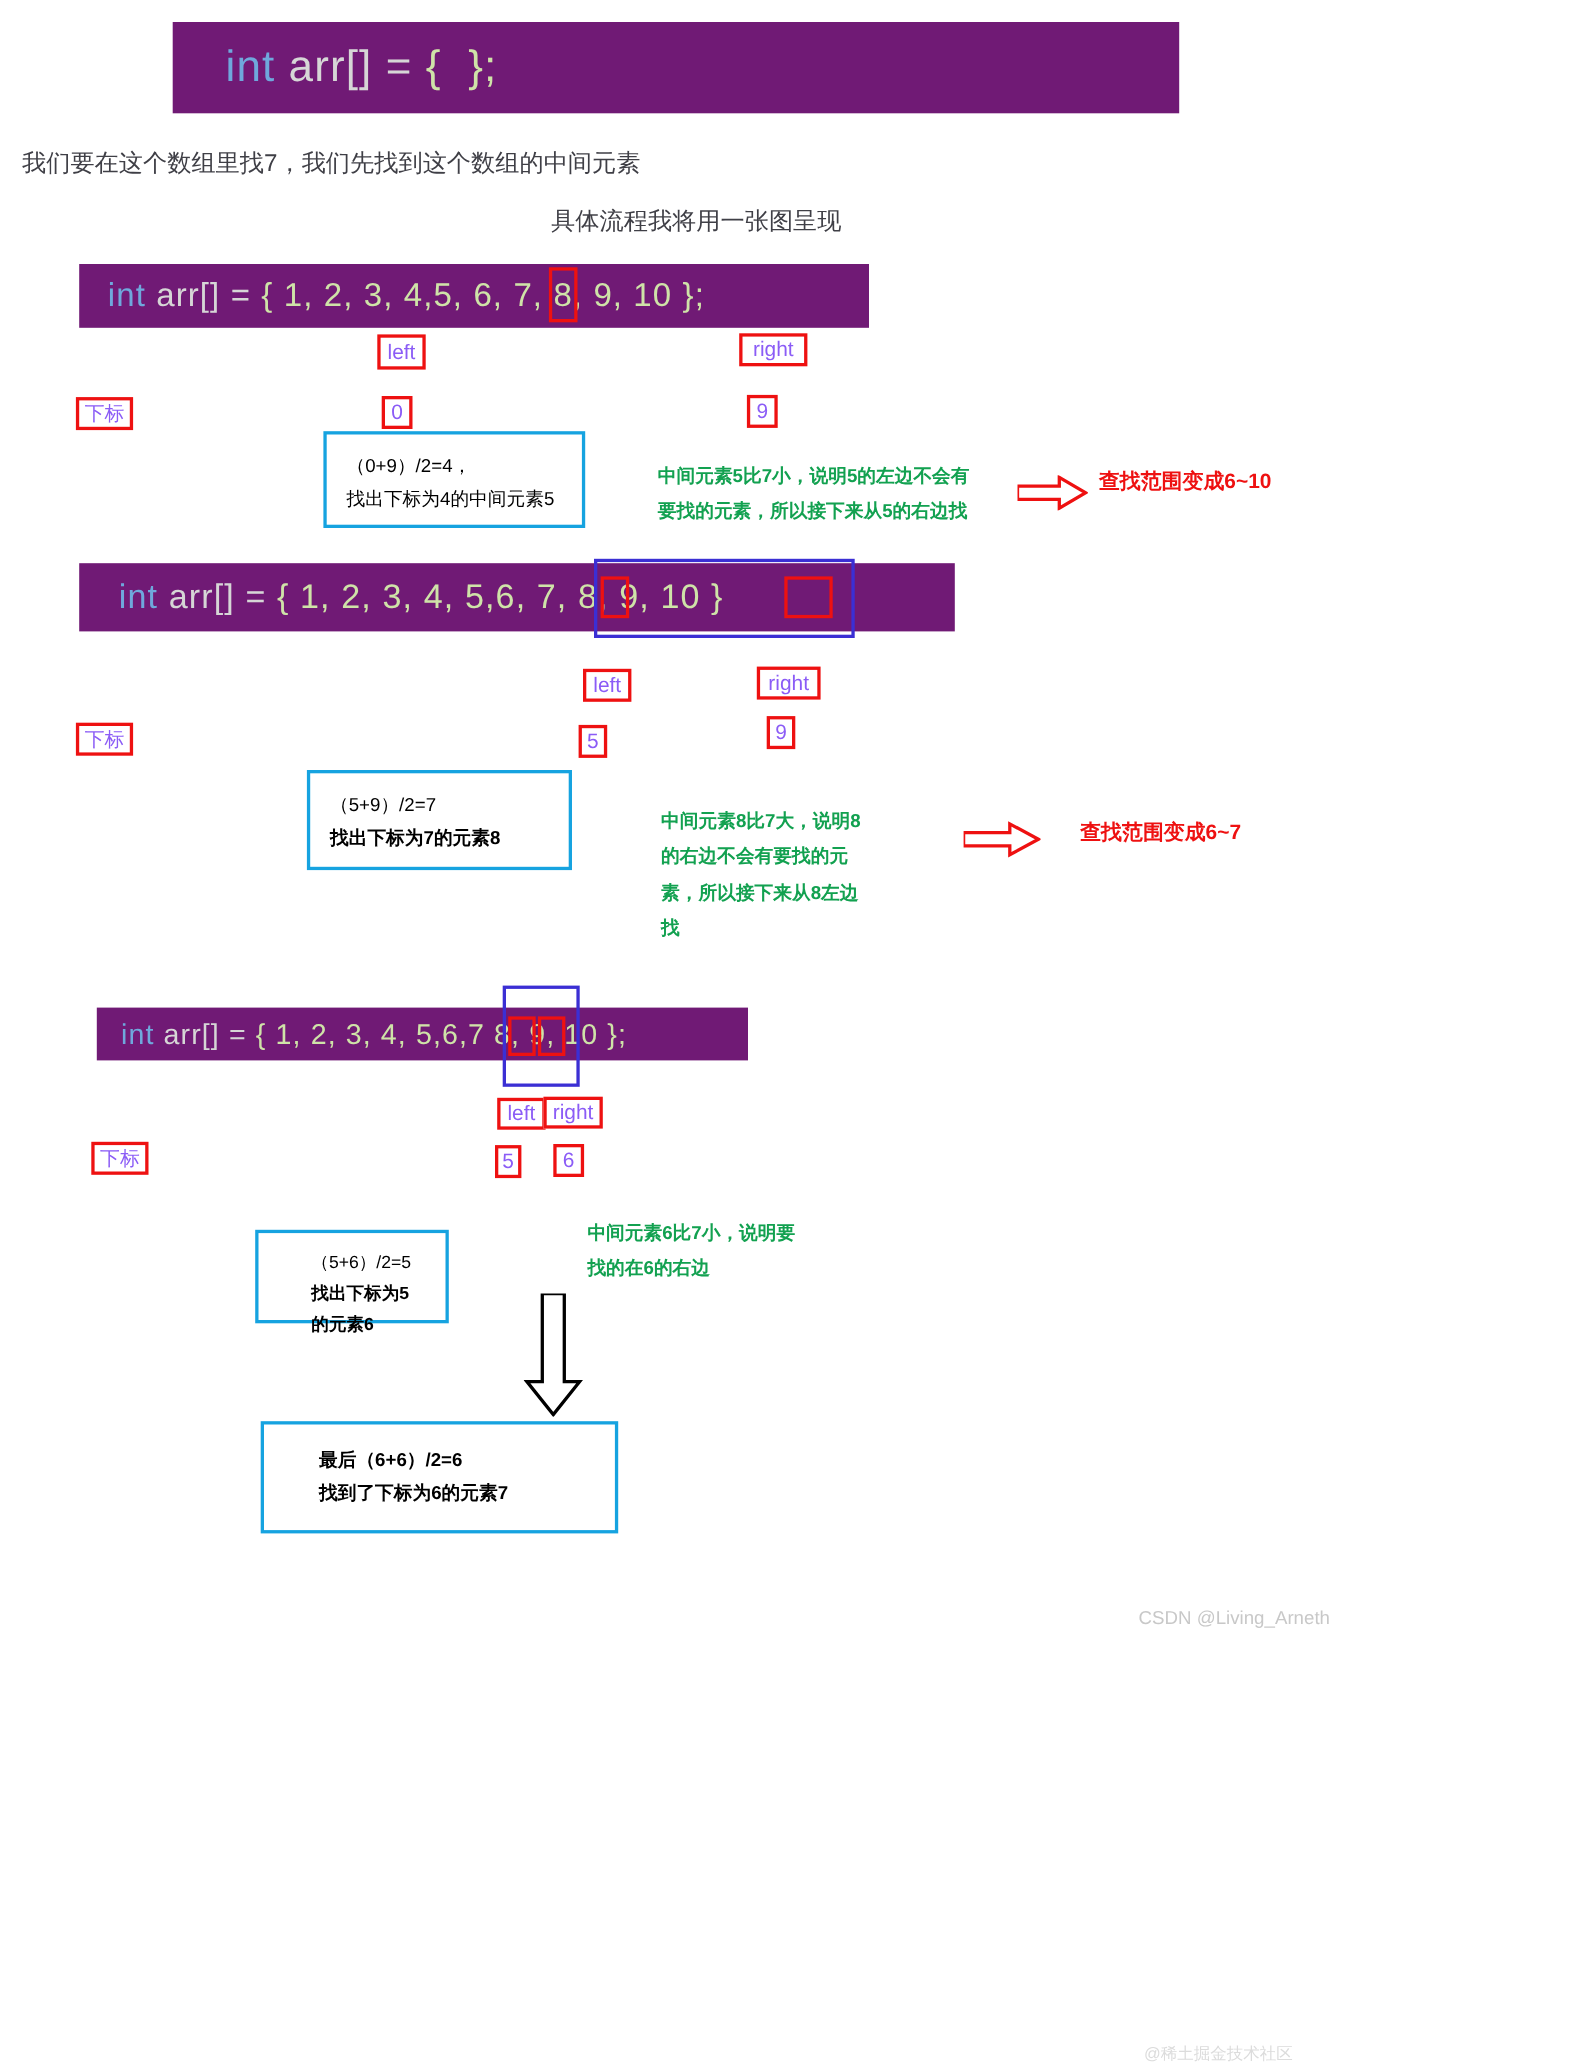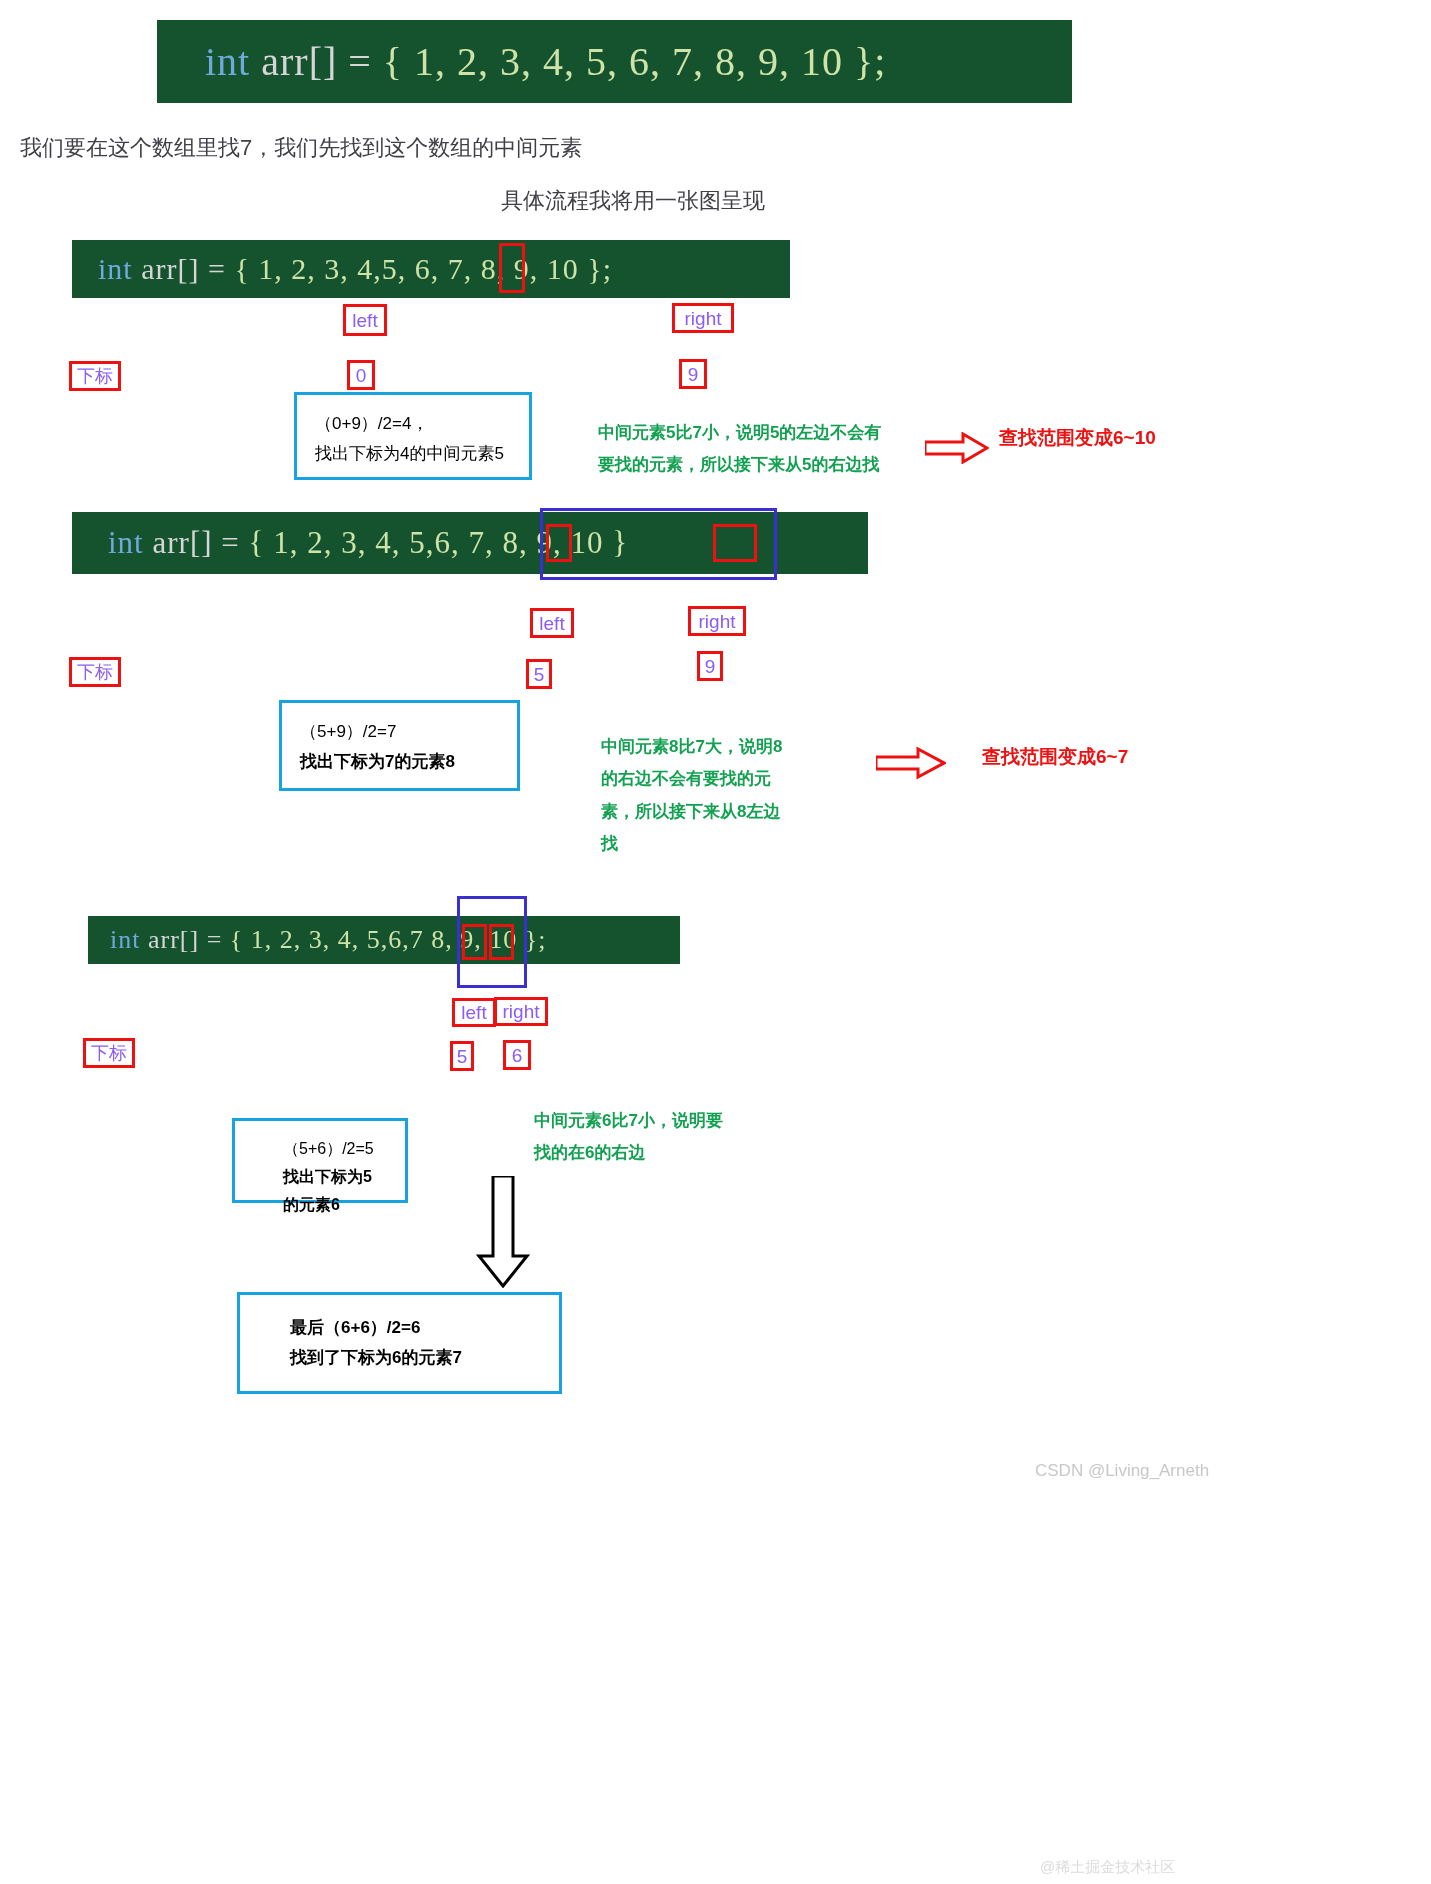--- a/index.html
+++ b/index.html
@@ -9,23 +9,23 @@
     height: 1884px;
     background: #ffffff;
     font-family: "Liberation Sans", sans-serif;
     position: relative;
     overflow: hidden;
   }
 
   
   .code-strip {
     position: absolute;
-    background: #14532d;
+    background: #701a75;
     color: #d4d4d4;
-    font-family: Liberation Serif, serif;
+    font-family: Liberation Sans, sans-serif;
     white-space: pre;
     display: flex;
     align-items: center;
   }
   .kw { color: #6fa8dc; }
   .punc { color: #d6d6d6; }
   .num { color: #cfe3a8; }
   .brace { color: #cfe3a8; }
 
   
@@ -99,21 +99,21 @@
     position: absolute;
     color: #dcdcdc;
     font-family: "Liberation Sans", sans-serif;
     text-align: right;
   }
 </style>
 </head>
 <body>
 
 <div class="code-strip" style="left:157px; top:20px; width:915px; height:83px; font-size:40px; padding-left:48px; letter-spacing:1px;">
-  <span class="kw">int</span><span class="punc"> arr[] </span><span class="punc">= </span><span class="brace">{ </span><span class="num">1, 2, 3, 4, 5, 6, 7, 8, 9, 10</span><span class="brace"> };</span>
+  <span class="kw">int</span><span class="punc"> arr[] </span><span class="punc">= </span><span class="brace">{ </span><span class="brace"> };</span>
 </div>
 
 <div class="body-text" style="left:20px; top:133px; font-size:22px;">我们要在这个数组里找7，我们先找到这个数组的中间元素</div>
 <div class="body-text" style="left:501px; top:186px; font-size:22px;">具体流程我将用一张图呈现</div>
 
 <div class="code-strip" style="left:72px; top:240px; width:718px; height:58px; font-size:30px; padding-left:26px; letter-spacing:1px;">
   <span class="kw">int</span><span class="punc"> arr[] </span><span class="punc">= </span><span class="brace">{ </span><span class="num">1, 2, 3, 4,</span><span class="num">5</span><span class="num">, 6, 7, 8, 9, 10</span><span class="brace"> };</span>
 </div>
 
 <div class="red-outline" style="left:499px; top:243px; width:26px; height:50px;"></div>

